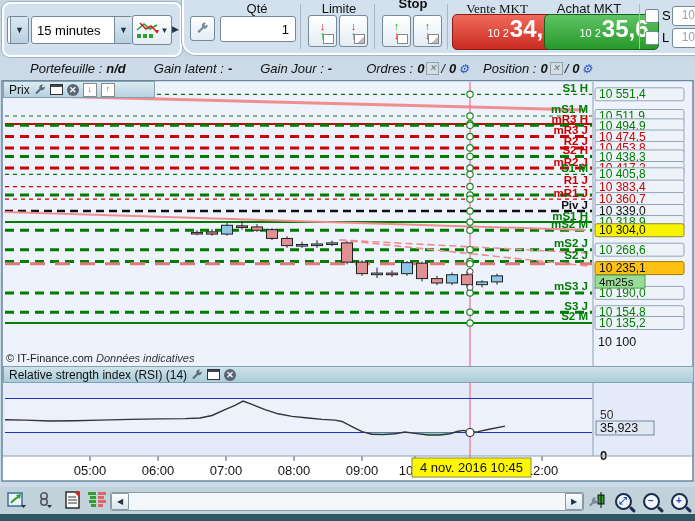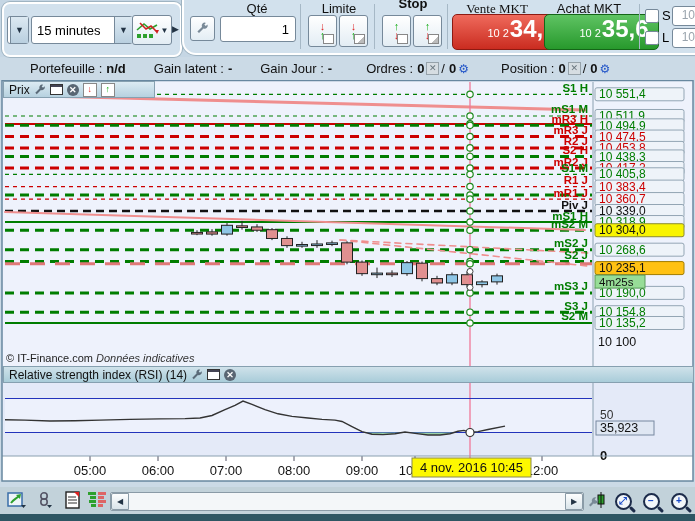--- a/index.html
+++ b/index.html
@@ -20,21 +20,21 @@
   .tradebtn{position:absolute;border-radius:5px;color:#fff;display:flex;align-items:baseline;justify-content:center;cursor:pointer;padding-left:25px;}
   #sellbtn{background:linear-gradient(#ef6a5c,#ca2c20);border:1px solid #8d1a12;}
   #buybtn{background:linear-gradient(#5fc363,#27992c);border:1px solid #156618;}
   .px-small{font-size:11px;margin-right:1px;}
   .px-big{font-size:24px;font-weight:bold;}
   .chk{position:absolute;width:12px;height:12px;background:#fff;border:1px solid #76899a;border-radius:2px;}
   .sl-inp{position:absolute;background:#fff;border:1px solid #76899a;border-radius:3px;font-size:12px;color:#9aa4ad;
           text-align:right;padding:1px 4px 0 0;}
   
   #infobar{position:absolute;left:0;top:57px;width:695px;height:23px;font-size:13px;color:#111;
-           display:flex;align-items:center;}
+           display:flex;align-items:center;font-style:italic;}
   #infobar b{margin-left:4px;}
   .xicon{display:inline-block;width:11px;height:11px;background:#d6dde2;border:1px solid #96a2aa;color:#69767e;
          font-size:9px;line-height:10px;text-align:center;vertical-align:1px;margin:0 2px;}
   .gearicon{color:#2456c8;font-size:12px;margin-left:2px;}
   
   #chartwrap{position:absolute;left:0;top:80px;width:695px;height:402px;}
   #chart-svg{position:absolute;left:0;top:0;}
   svg text{font-family:"Liberation Sans",sans-serif;}
   .panel-header{position:absolute;background:linear-gradient(#dcebf3,#b6d1df);border:1px solid #86a0b0;
      font-size:12px;color:#111;display:flex;align-items:center;gap:4px;padding:0 5px;height:15px;}
@@ -154,21 +154,21 @@
   <span style="margin-left:28px;">Gain latent :</span>
   <b>-</b>
   <span style="margin-left:28px;">Gain Jour :</span>
   <b>-</b>
   <span style="margin-left:34px;">Ordres :</span>
   <b>0</b>
   <span class="xicon">✕</span>
   <span>/</span>
     <b>0</b>
   <span class="gearicon">⚙</span>
-  <span style="margin-left:32px;">Position :</span>
+  <span style="margin-left:14px;">Position :</span>
   <b>0</b>
   <span class="xicon">✕</span>
   <span>/</span>
     <b>0</b>
   <span class="gearicon">⚙</span>
 </div>
 
 <div id="chartwrap">
   <svg id="chart-svg" width="695" height="402" viewBox="0 80 695 402">
       <rect x="2" y="80" width="691" height="286" fill="#eef2fc"></rect>

